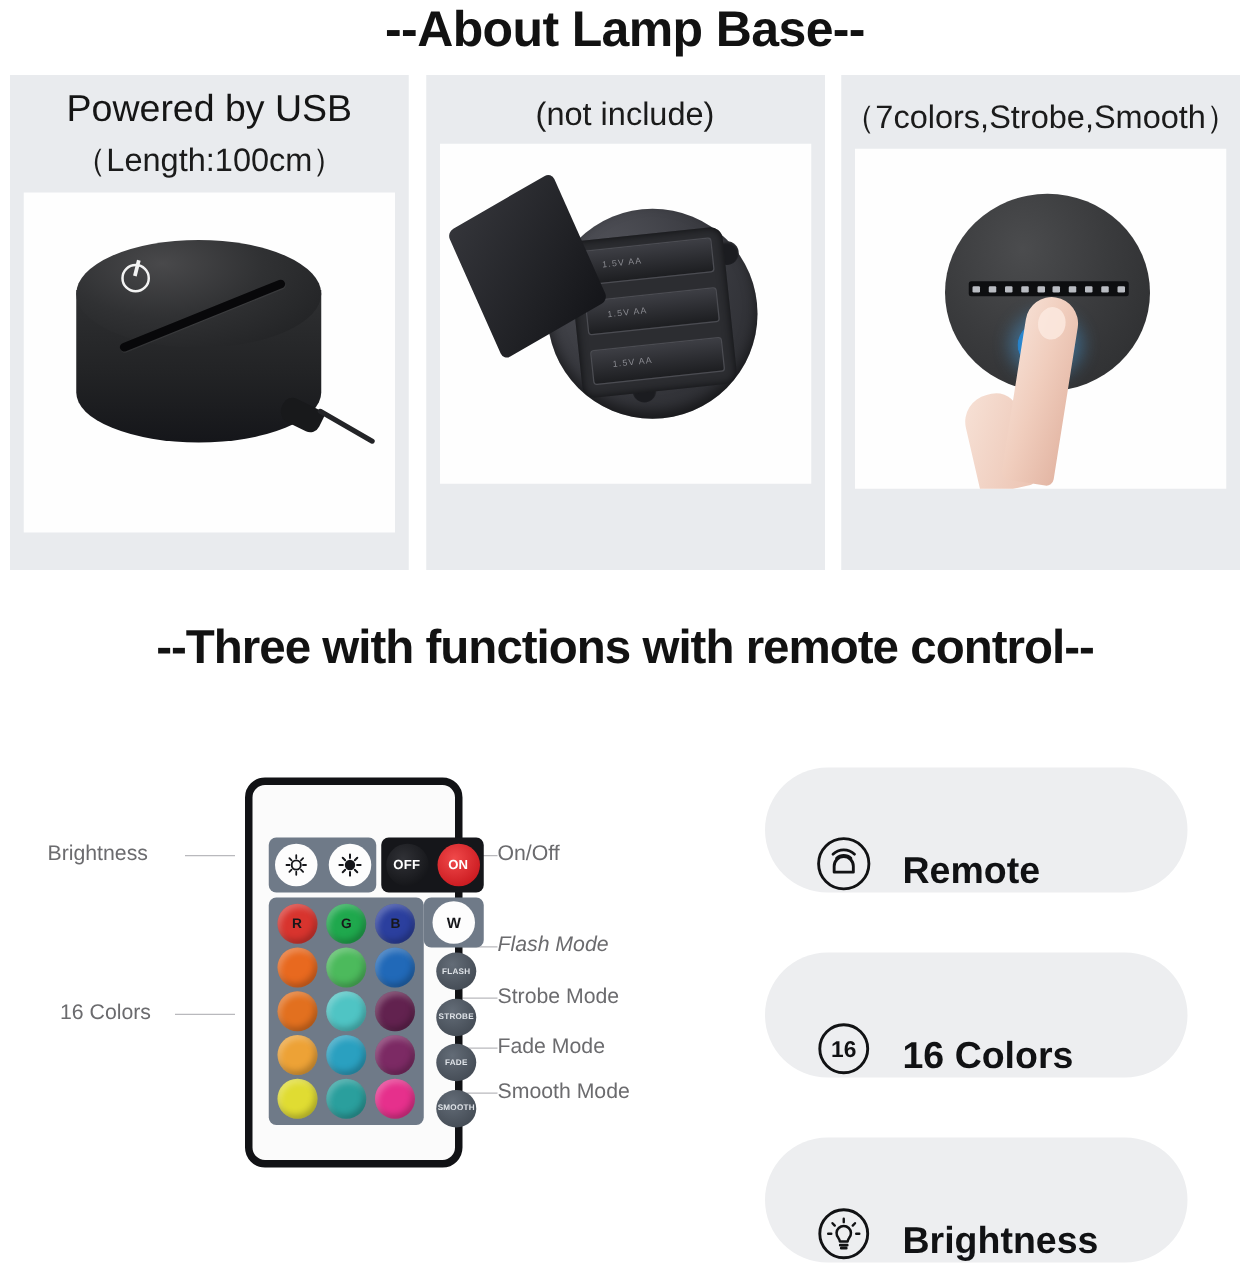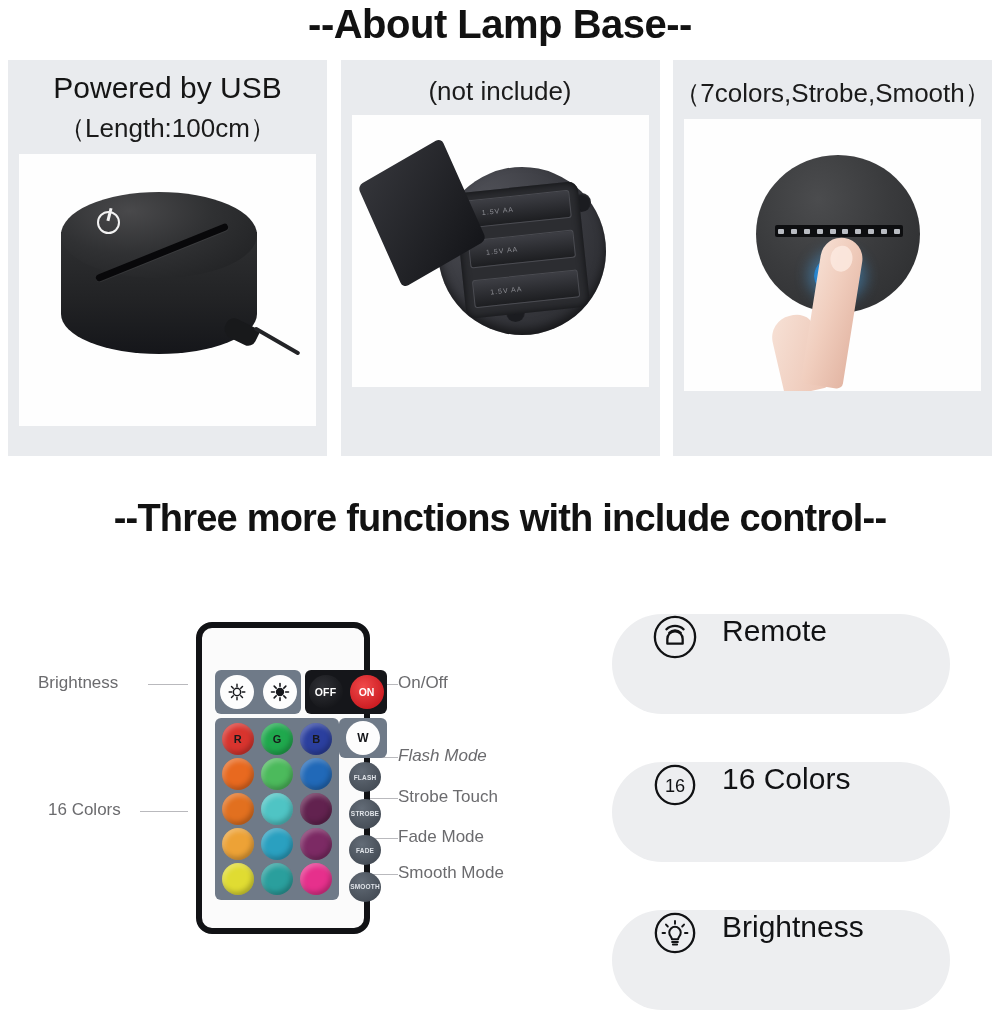--- a/index.html
+++ b/index.html
@@ -367,23 +367,24 @@
   .pills {
     position: absolute;
     left: 612px; top: 614px;
     width: 340px;
   }
   .pill {
     width: 338px; height: 100px;
     background: #edeef0;
     border-radius: 50px;
     display: flex;
-    align-items: flex-start;
+    align-items: flex-end;
     padding-left: 40px;
     margin-bottom: 48px;
+    font-weight: bold;
   }
   .pill-icon {
     width: 46px; height: 46px;
     flex: 0 0 46px;
     display: flex; align-items: center; justify-content: center;
   }
   .pill-icon svg { width: 46px; height: 46px; }
   .pill-label {
     margin-left: 24px;
     font-size: 30px;
@@ -456,38 +457,38 @@
       </div>
       <div class="thumb"></div>
       <div class="finger">
         <div class="finger-nail"></div>
       </div>
     </div>
   </div>
 
 </div>
 
-<div class="sub-title">--Three more functions with include control--</div>
+<div class="sub-title">--Three with functions with remote control--</div>
 
 <div class="remote-area">
 
   <div class="callout" style="left:38px; top:73px;">Brightness</div>
   <div class="lead" style="left:148px; top:84px; width:40px;"></div>
 
   <div class="callout" style="left:48px; top:200px;">16 Colors</div>
   <div class="lead" style="left:140px; top:211px; width:48px;"></div>
 
   <div class="lead" style="left:370px; top:84px; width:28px;"></div>
   <div class="callout" style="left:398px; top:73px;">On/Off</div>
 
   <div class="lead" style="left:370px; top:157px; width:28px;"></div>
   <div class="callout" style="left:398px; top:146px;font-style:italic;">Flash Mode</div>
 
   <div class="lead" style="left:370px; top:198px; width:28px;"></div>
-  <div class="callout" style="left:398px; top:187px;">Strobe Touch</div>
+  <div class="callout" style="left:398px; top:187px;">Strobe Mode</div>
 
   <div class="lead" style="left:370px; top:238px; width:28px;"></div>
   <div class="callout" style="left:398px; top:227px;">Fade Mode</div>
 
   <div class="lead" style="left:370px; top:274px; width:28px;"></div>
   <div class="callout" style="left:398px; top:263px;">Smooth Mode</div>
 
   <div class="remote">
 
     <div class="remote-top-panel">

